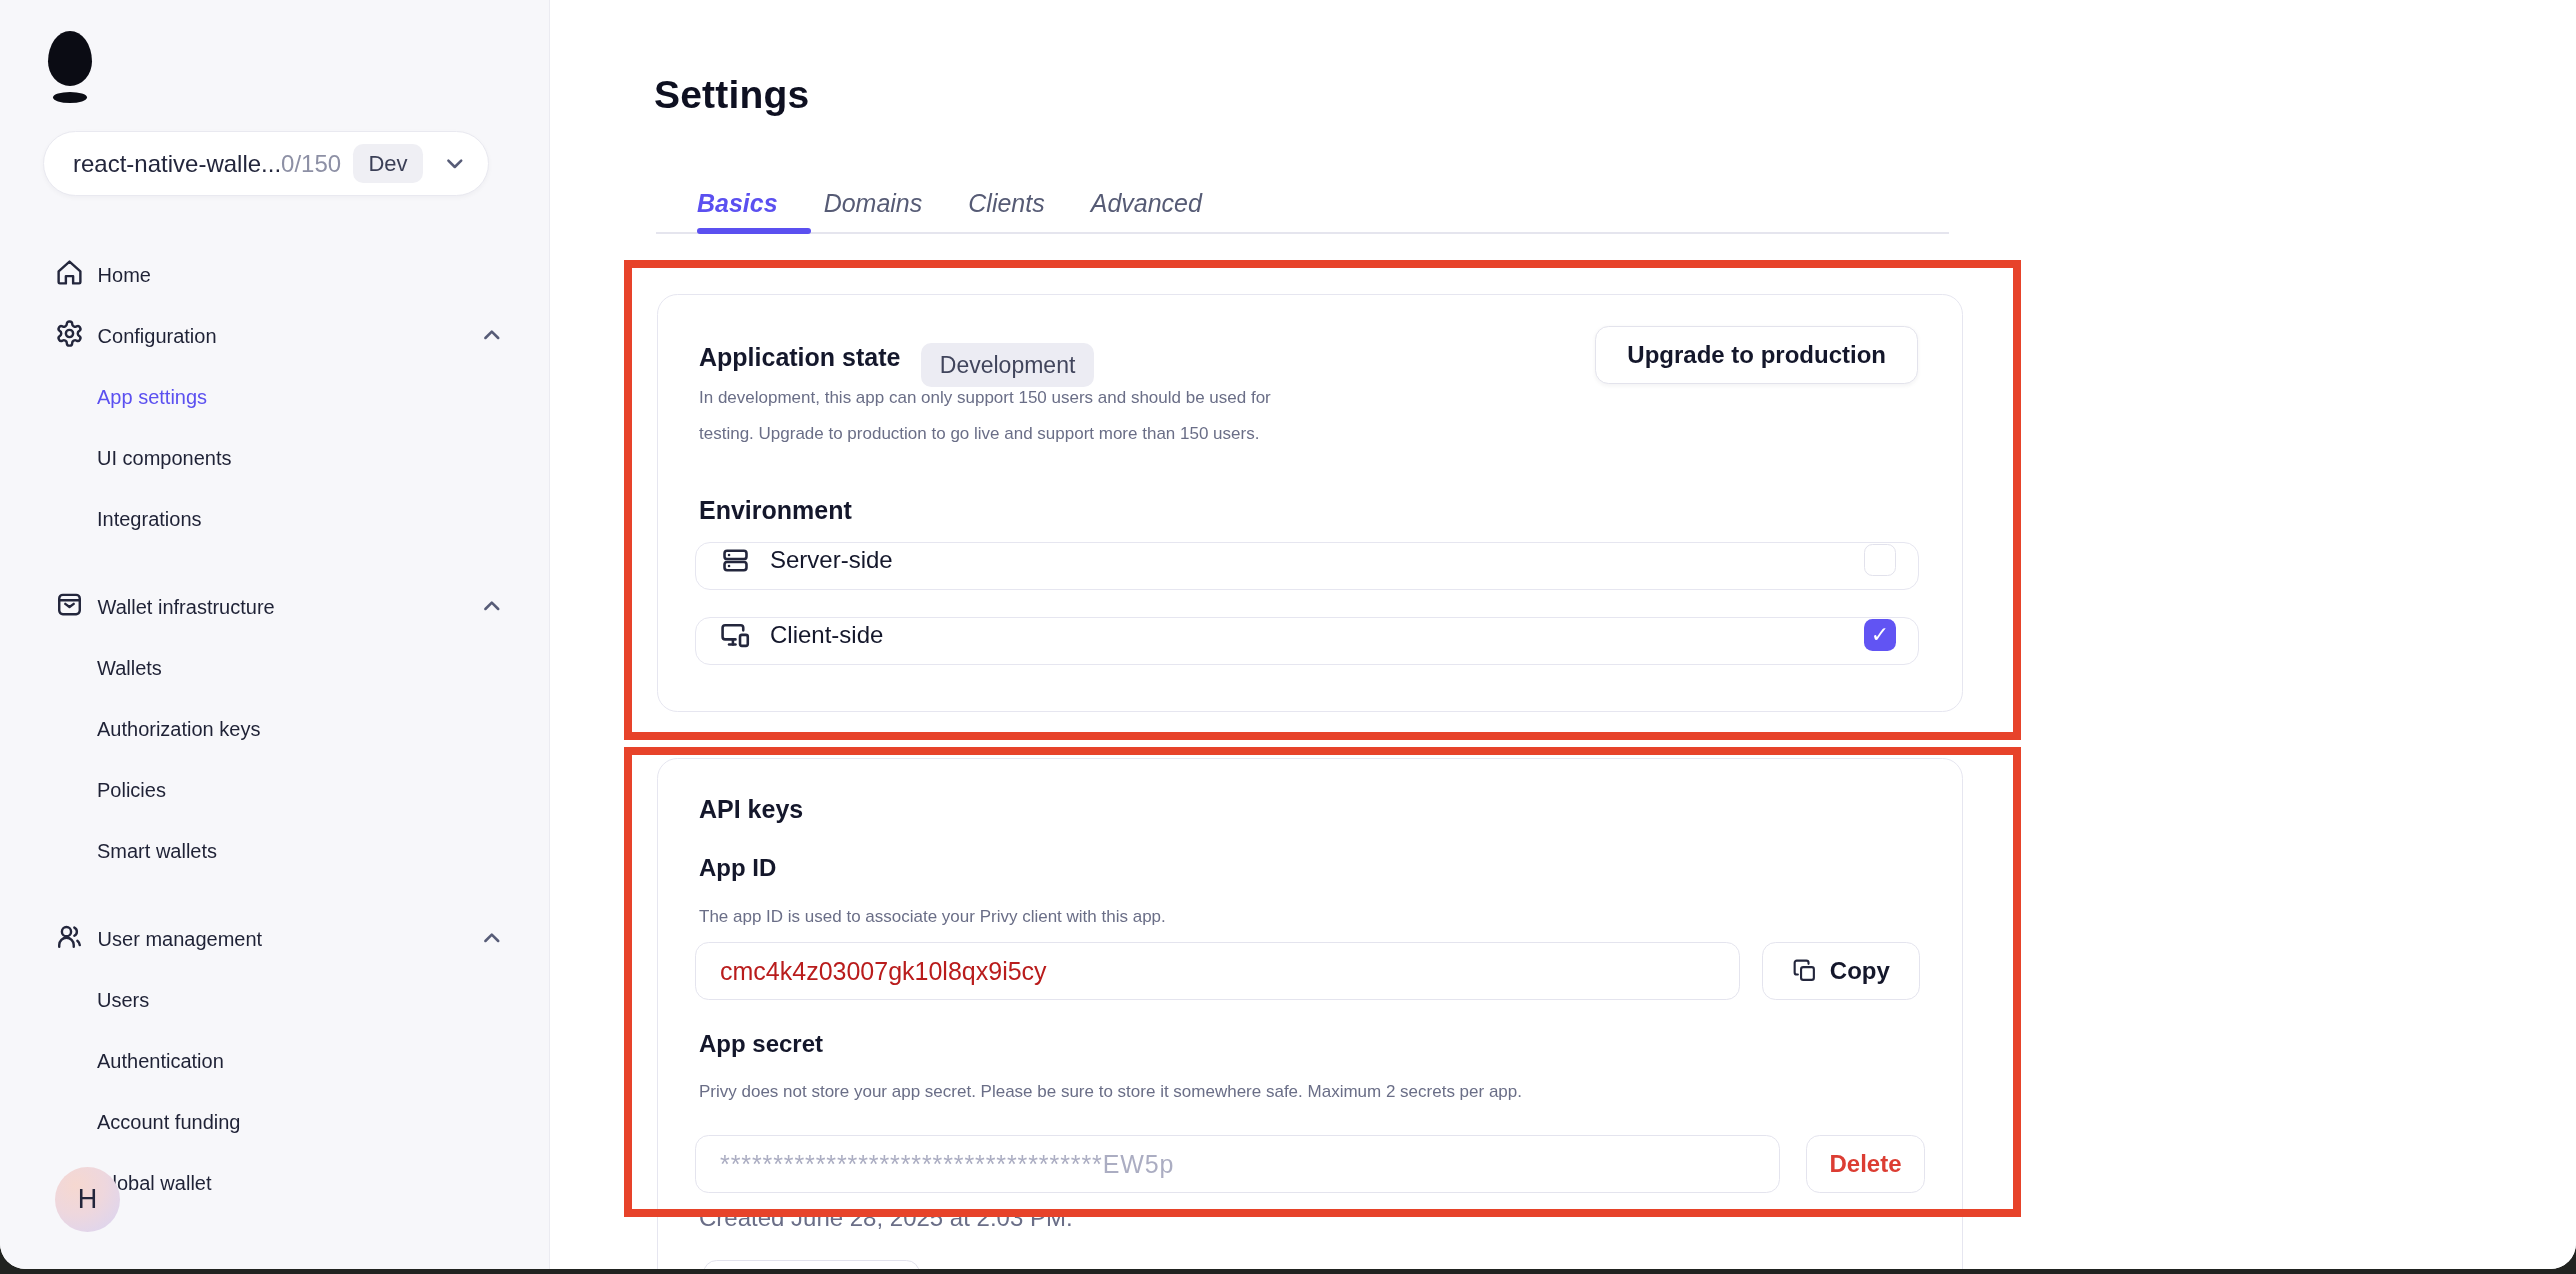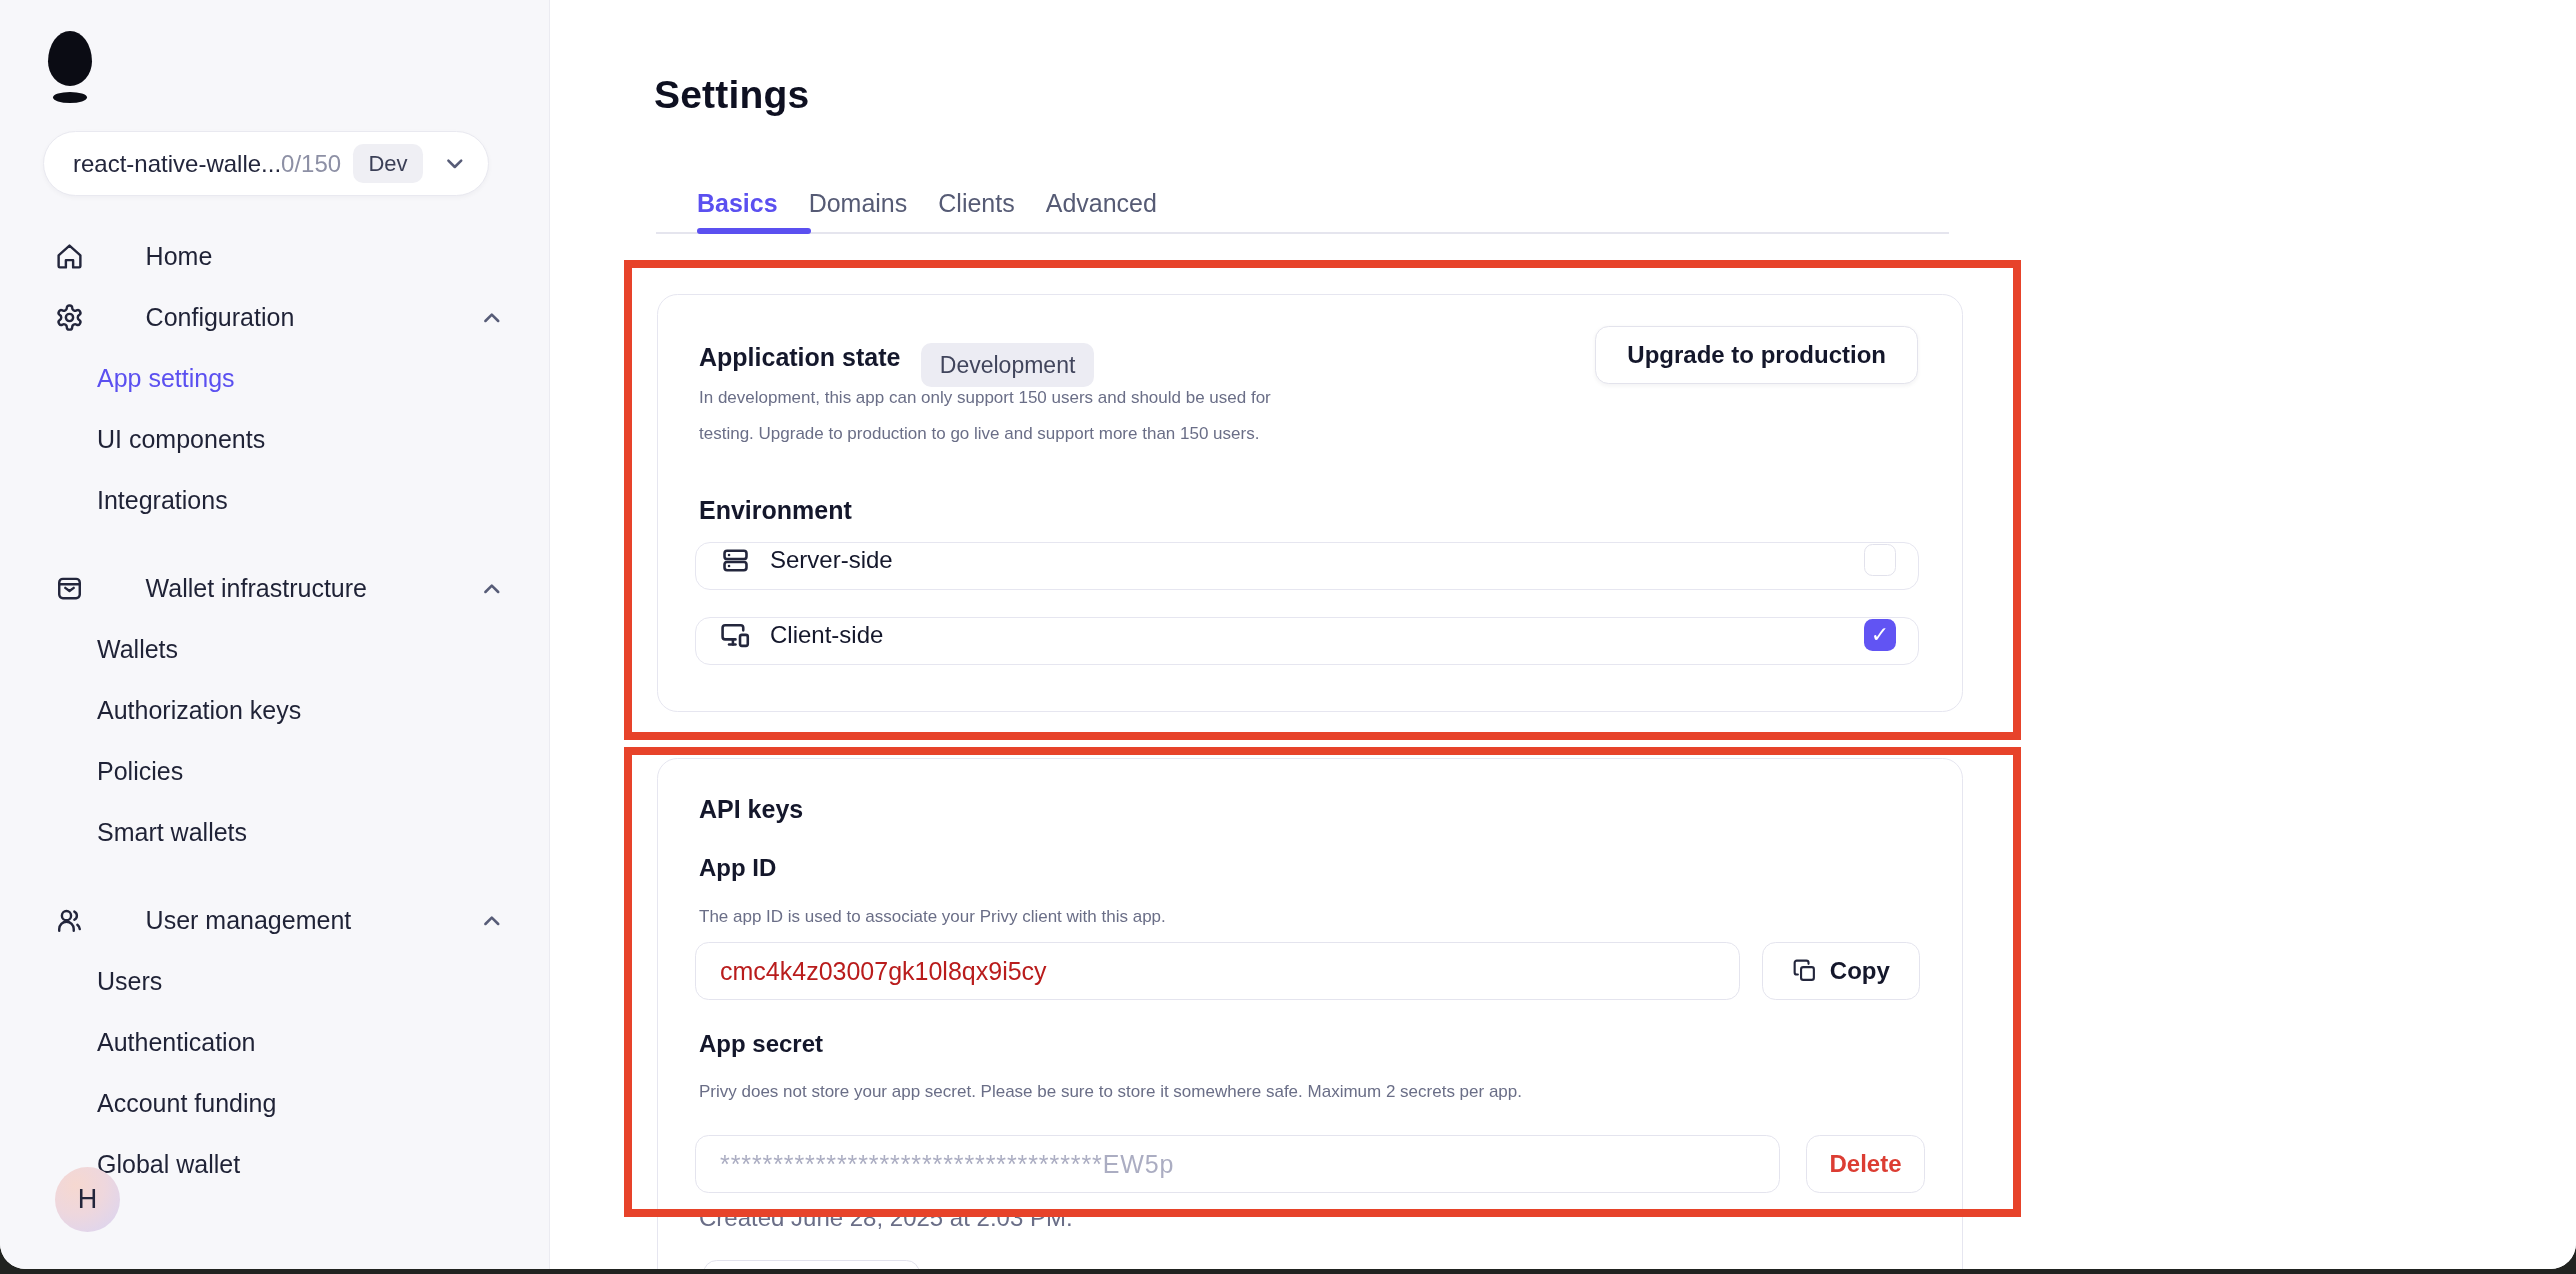--- a/index.html
+++ b/index.html
@@ -19,41 +19,41 @@
   .app-pill { position:absolute; left:43px; top:131px; width:446px; height:65px; background:#ffffff;
               border:1.7px solid #e9e9f0; border-radius:34px; display:flex; align-items:center;
               padding:0 20.4px 0 29px; box-shadow:0 1.7px 5.1px rgba(20,20,40,.04); cursor:pointer; }
   .app-pill .name  { font-size:24px; color:#23263c; white-space:nowrap; }
   .app-pill .usage { font-size:24px; color:#8d90a5; margin-right:12px; white-space:nowrap; }
   .app-pill .env-badge { background:#efeff4; color:#3b3f56; font-size:22px; border-radius:10.2px;
               padding:6.8px 15.3px; margin-right:15.3px; }
   .pill-chevron { margin-left:auto; display:flex; }
 
   .nav { position:absolute; left:0; top:226px; width:100%; }
-  .nav-row { height:61px; display:flex; align-items:center; padding:0 44px 0 55px;
-             color:#1f2236; font-size:25px; cursor:pointer; position:relative;gap:48px; }
+  .nav-row { height:61px; display:flex; align-items:flex-end; padding:0 44px 0 55px;
+             color:#1f2236; font-size:20px; cursor:pointer; position:relative; }
   .nav-row .nav-ic { width:29px; height:29px; margin-right:13.6px; display:flex; flex:none; }
   .nav-row .lbl { white-space:nowrap; }
   .nav-sub { padding-left:97px; }
   .nav-sub.active .lbl { color:#5b50f0; }
   .nav-gap { height:27px; }
   .nav-chev { margin-left:auto; display:flex; }
   svg.ic { stroke:#23263c; fill:none; stroke-width:2; stroke-linecap:round; stroke-linejoin:round; }
   svg.chev { stroke:#575c77; fill:none; stroke-width:2.4; stroke-linecap:round; stroke-linejoin:round; }
 
   .avatar-bubble { position:absolute; left:55px; top:1167px; width:65px; height:65px; border-radius:50%;
                    background:radial-gradient(circle at 32% 28%, #f6d8d0 0%, #eed7dd 45%, #d8d4f4 100%);
                    display:flex; align-items:center; justify-content:center; font-size:27px; color:#23263c;
                    z-index:60; cursor:pointer; }
 
   
   .main { position:absolute; left:550px; top:0; right:0; height:100%; background:#ffffff; }
   .page-title { position:absolute; left:104px; top:73px; font-size:39px; font-weight:700; color:#0e1021;
                 letter-spacing:0.2px; }
-  .tabs { position:absolute; left:147px; top:189px; display:flex; gap:31px; }
+  .tabs { position:absolute; left:147px; top:189px; display:flex; gap:46px;font-style:italic; }
   .tab { font-size:25px; color:#565b75; cursor:pointer; }
   .tab.active { color:#5b50f0; font-weight:700; }
   .tab-underline { position:absolute; left:147px; top:228px; width:114px; height:6px; background:#5b50f0;
                    border-radius:3.4px; z-index:2; }
   .tab-divider { position:absolute; left:106px; top:232px; width:1293px; height:1.7px; background:#e5e5ee; }
 
   .annotation-box { position:absolute; border:8.5px solid #e7432a; z-index:50; pointer-events:none; }
   .anno1 { left:74px;  top:260px; width:1397px; height:480px; }
   .anno2 { left:74px;  top:747px; width:1397px; height:470px; }
 

